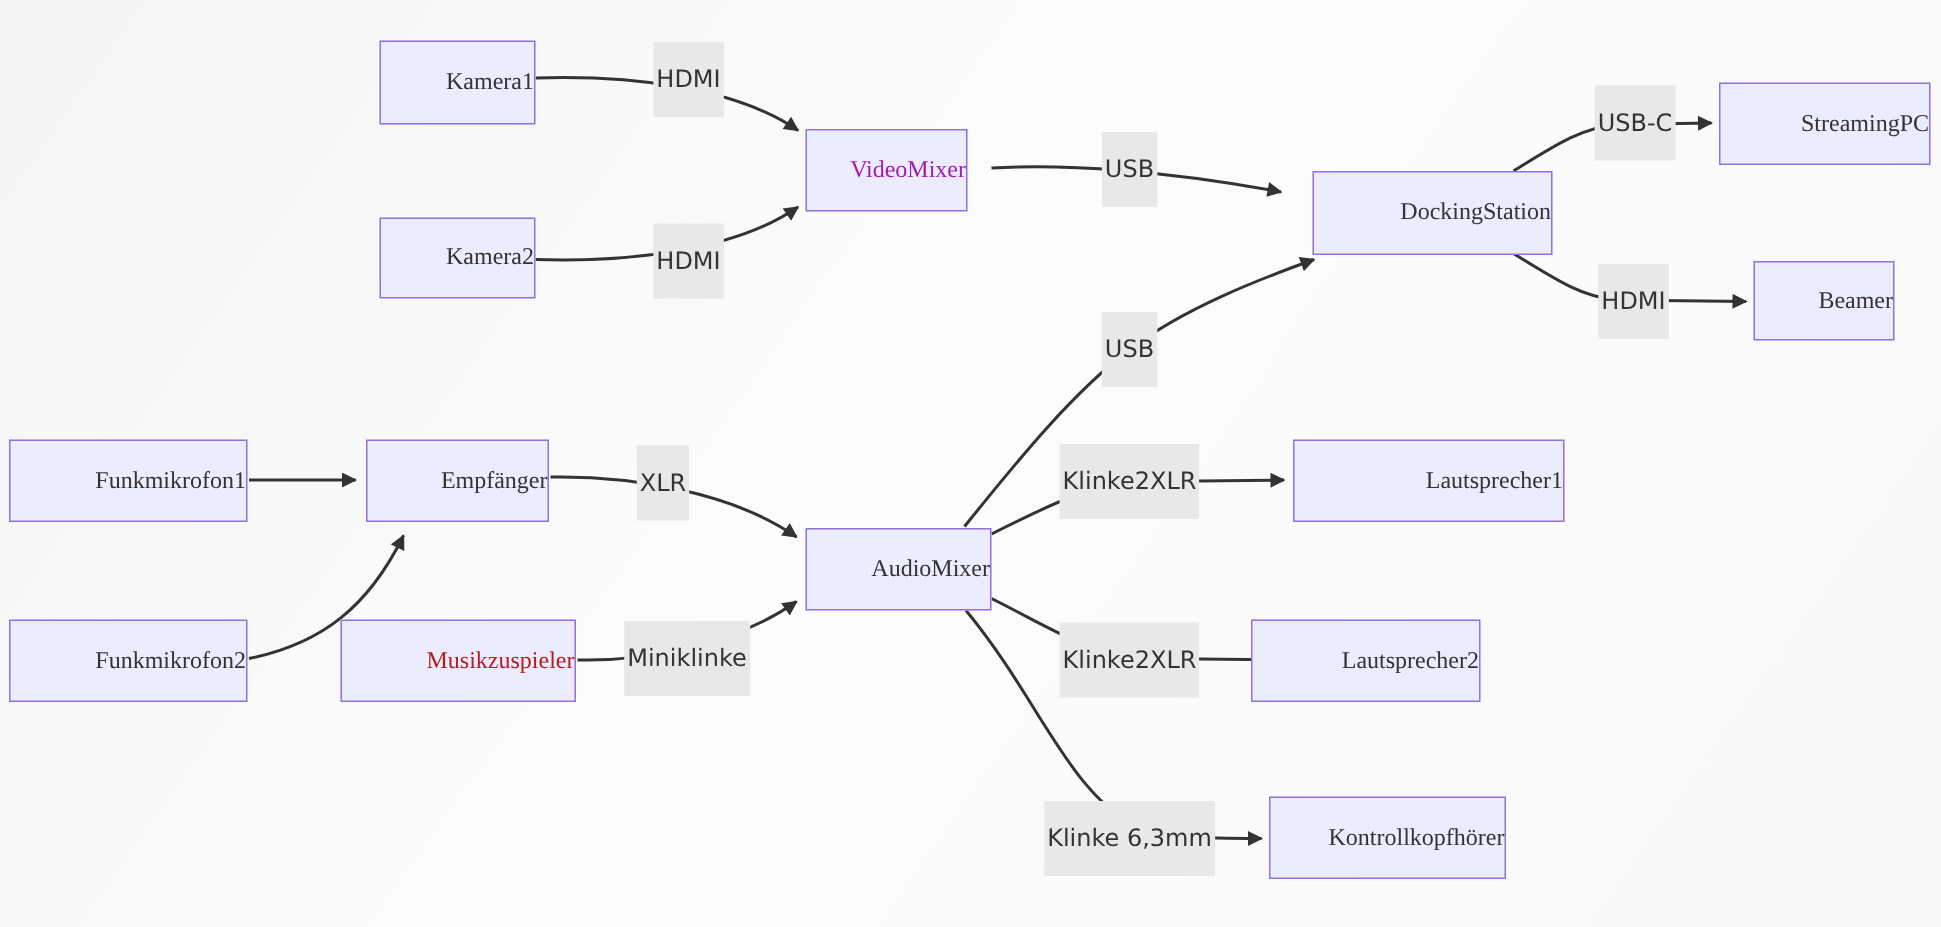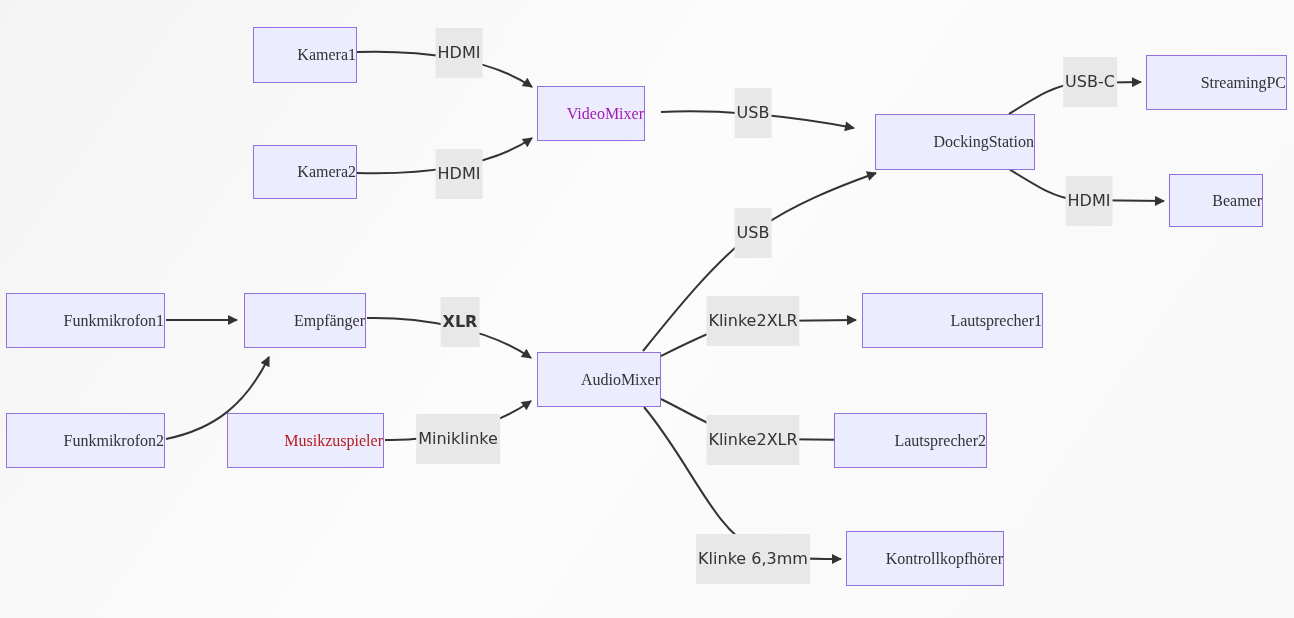--- a/index.html
+++ b/index.html
@@ -115,20 +115,20 @@
       <div class="node" style="left: 846px; top: 531px; width: 158px; height: 55px; background: rgb(236, 236, 255); border-color: rgb(147, 112, 219); color: rgb(51, 51, 51);">
         <span>Kontrollkopfhörer</span>
       </div>
     </div>
   <div>
       <div class="edge-label" style="left: 459px; top: 53px; background: rgb(232, 232, 232); color: rgb(51, 51, 51);">HDMI</div>
       <div class="edge-label" style="left: 459px; top: 174px; background: rgb(232, 232, 232); color: rgb(51, 51, 51);">HDMI</div>
       <div class="edge-label" style="left: 753px; top: 113px; background: rgb(232, 232, 232); color: rgb(51, 51, 51);">USB</div>
       <div class="edge-label" style="left: 1090px; top: 82px; background: rgb(232, 232, 232); color: rgb(51, 51, 51);">USB-C</div>
       <div class="edge-label" style="left: 1089px; top: 201px; background: rgb(232, 232, 232); color: rgb(51, 51, 51);">HDMI</div>
-      <div class="edge-label" style="left: 460px; top: 322px; background: rgb(232, 232, 232); color: rgb(51, 51, 51); font-weight: bold;">XLR</div>
+      <div class="edge-label" style="left: 442px; top: 322px; background: rgb(232, 232, 232); color: rgb(51, 51, 51);">XLR</div>
       <div class="edge-label" style="left: 458px; top: 439px; background: rgb(232, 232, 232); color: rgb(51, 51, 51);">Miniklinke</div>
       <div class="edge-label" style="left: 753px; top: 233px; background: rgb(232, 232, 232); color: rgb(51, 51, 51);">USB</div>
       <div class="edge-label" style="left: 753px; top: 321px; background: rgb(232, 232, 232); color: rgb(51, 51, 51);">Klinke2XLR</div>
       <div class="edge-label" style="left: 753px; top: 440px; background: rgb(232, 232, 232); color: rgb(51, 51, 51);">Klinke2XLR</div>
       <div class="edge-label" style="left: 753px; top: 559px; background: rgb(232, 232, 232); color: rgb(51, 51, 51);">Klinke 6,3mm</div>
     </div>
 </div>
 
 </body></html>

